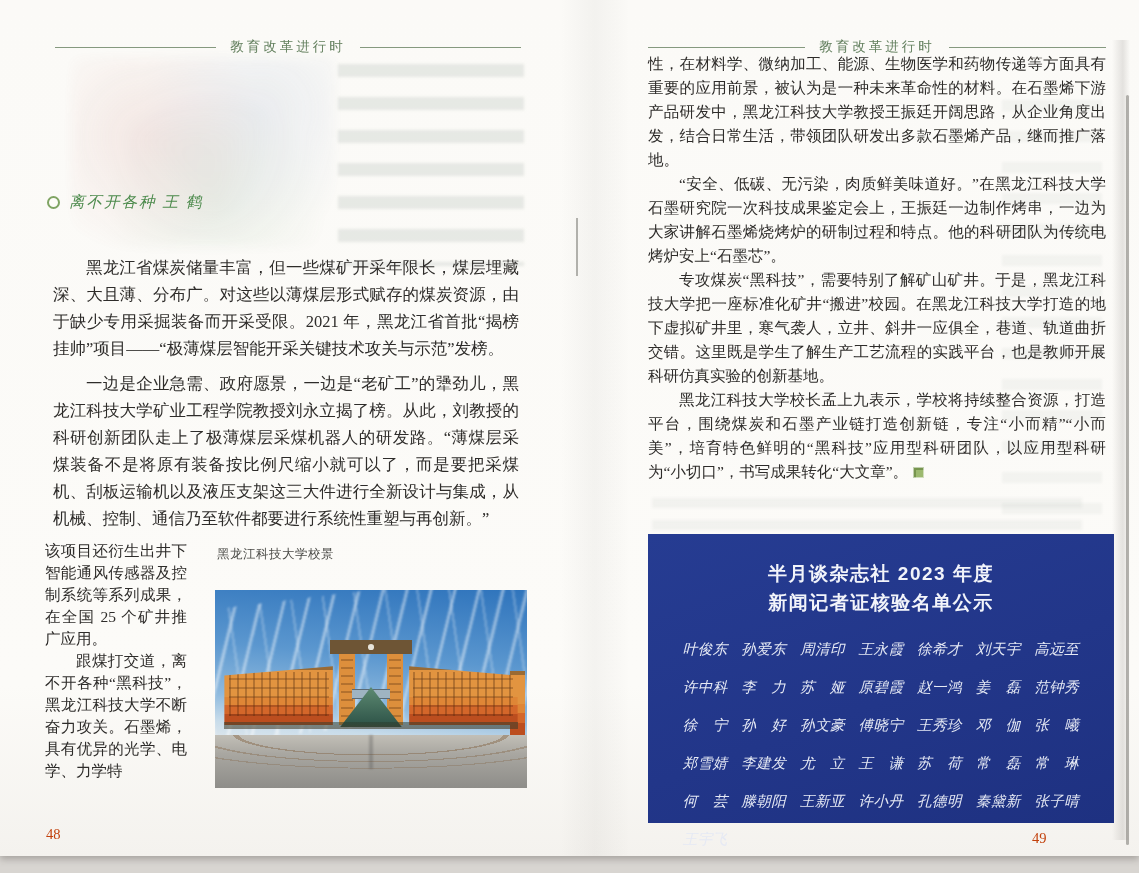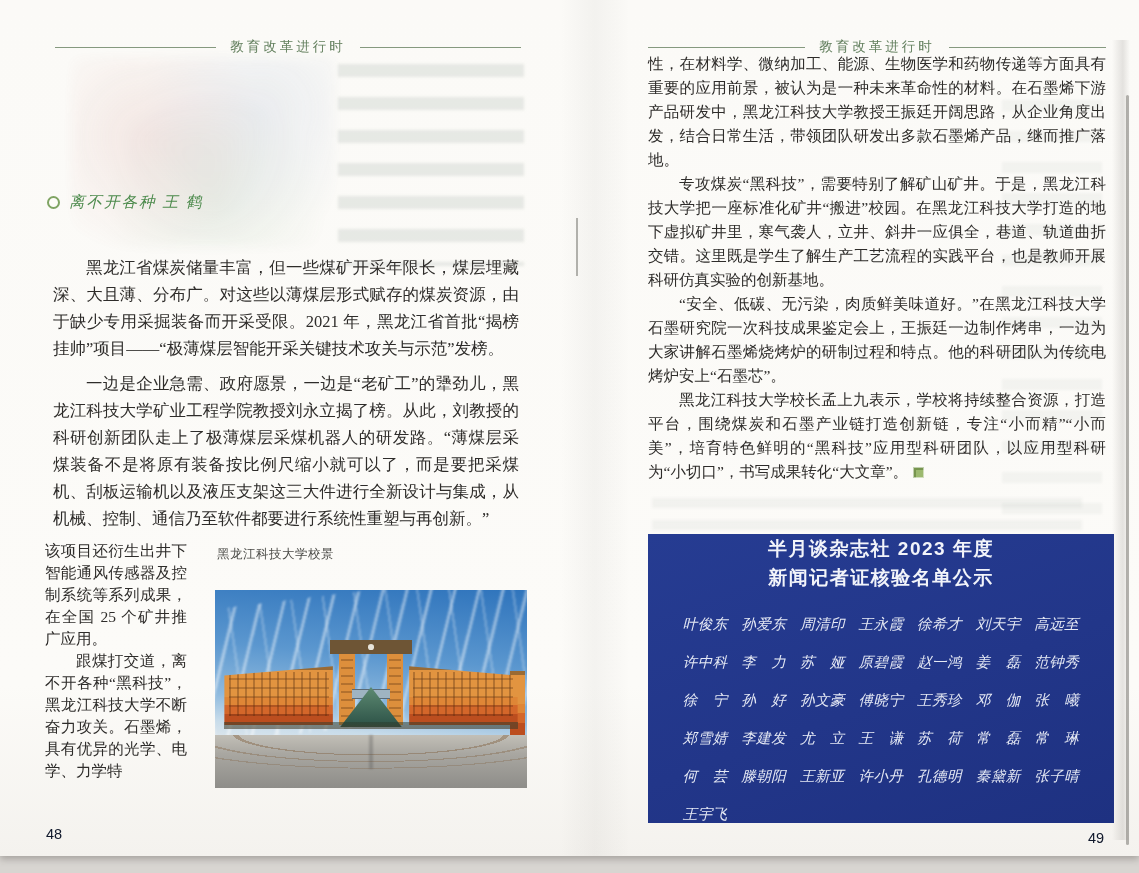--- a/index.html
+++ b/index.html
@@ -106,30 +106,30 @@
     font-size:15.5px;line-height:24px;text-align:justify;}
   .rp-body p{margin:0;text-indent:2em;}
   .rp-body p.cont{text-indent:0;}
   .endmark{display:inline-block;width:11px;height:11px;margin-left:5px;vertical-align:-1px;
     background:#9cb96f;
     box-shadow:inset 0 0 0 1px rgba(255,255,255,.55), inset 3px 3px 0 rgba(110,140,70,.8);}
   
   .notice{position:absolute;left:648px;top:534px;width:466px;height:289px;
     background:linear-gradient(160deg,#263c92 0%,#223689 55%,#1e3181 100%);
     color:#fff;box-sizing:border-box;}
-  .notice-title{text-align:center;
+  .notice-title{margin-top:25px;text-align:center;
     font-family:"Liberation Sans",sans-serif;font-weight:700;
     font-size:19px;line-height:29px;letter-spacing:1.5px;color:#f2f4fa;}
   .names{margin:23px 28px 0;display:grid;grid-template-columns:repeat(7,1fr);
     row-gap:19px;font-size:14.5px;color:#e5e9f4;font-style:italic;
     letter-spacing:.5px;text-align:center;}
   
-  .folio{position:absolute;font-size:14.5px;color:#0f172a;font-family:Liberation Sans, sans-serif;}
+  .folio{position:absolute;font-size:14.5px;color:#c2410c;font-family:Liberation Serif, serif;}
   .folio-l{left:46px;top:826px;}
-  .folio-r{left:1088px;top:830px;}
+  .folio-r{left:1032px;top:830px;}
 </style>
 </head>
 <body>
 
 <div class="scan">
   <div class="sheet"></div>
 
   <div class="ghost ghost-photo"></div>
   <div class="ghost ghost-lines-a"></div>
   <div class="ghost ghost-lines-b"></div>
@@ -180,22 +180,22 @@
   <div class="folio folio-l">48</div>
 
   <div class="sec-hdr" style="left:648px;top:38px;width:458px;">
     <span class="line"></span>
     <span class="lbl">教育改革进行时</span>
     <span class="line"></span>
   </div>
 
   <div class="rp-body">
     <p class="cont">性，在材料学、微纳加工、能源、生物医学和药物传递等方面具有重要的应用前景，被认为是一种未来革命性的材料。在石墨烯下游产品研发中，黑龙江科技大学教授王振廷开阔思路，从企业角度出发，结合日常生活，带领团队研发出多款石墨烯产品，继而推广落地。</p>
+    <p>“安全、低碳、无污染，肉质鲜美味道好。”在黑龙江科技大学石墨研究院一次科技成果鉴定会上，王振廷一边制作烤串，一边为大家讲解石墨烯烧烤炉的研制过程和特点。他的科研团队为传统电烤炉安上“石墨芯”。</p>
     <p>专攻煤炭“黑科技”，需要特别了解矿山矿井。于是，黑龙江科技大学把一座标准化矿井“搬进”校园。在黑龙江科技大学打造的地下虚拟矿井里，寒气袭人，立井、斜井一应俱全，巷道、轨道曲折交错。这里既是学生了解生产工艺流程的实践平台，也是教师开展科研仿真实验的创新基地。</p>
-    <p>“安全、低碳、无污染，肉质鲜美味道好。”在黑龙江科技大学石墨研究院一次科技成果鉴定会上，王振廷一边制作烤串，一边为大家讲解石墨烯烧烤炉的研制过程和特点。他的科研团队为传统电烤炉安上“石墨芯”。</p>
     <p><span>黑龙江科技大学校长孟上九表示，学校将持续整合资源，打造平台，围绕煤炭和石墨产业链打造创新链，专注“小而精”“小而美”，培育特色鲜明的“黑科技”应用型科研团队，以应用型科研为“小切口”，书写成果转化“大文章”。</span><span class="endmark"></span></p>
   </div>
 
   <div class="notice">
     <div class="notice-title">
       <div>半月谈杂志社 2023 年度</div>
       <div>新闻记者证核验名单公示</div>
     </div>
     <div class="names">
       <span>叶俊东</span>

